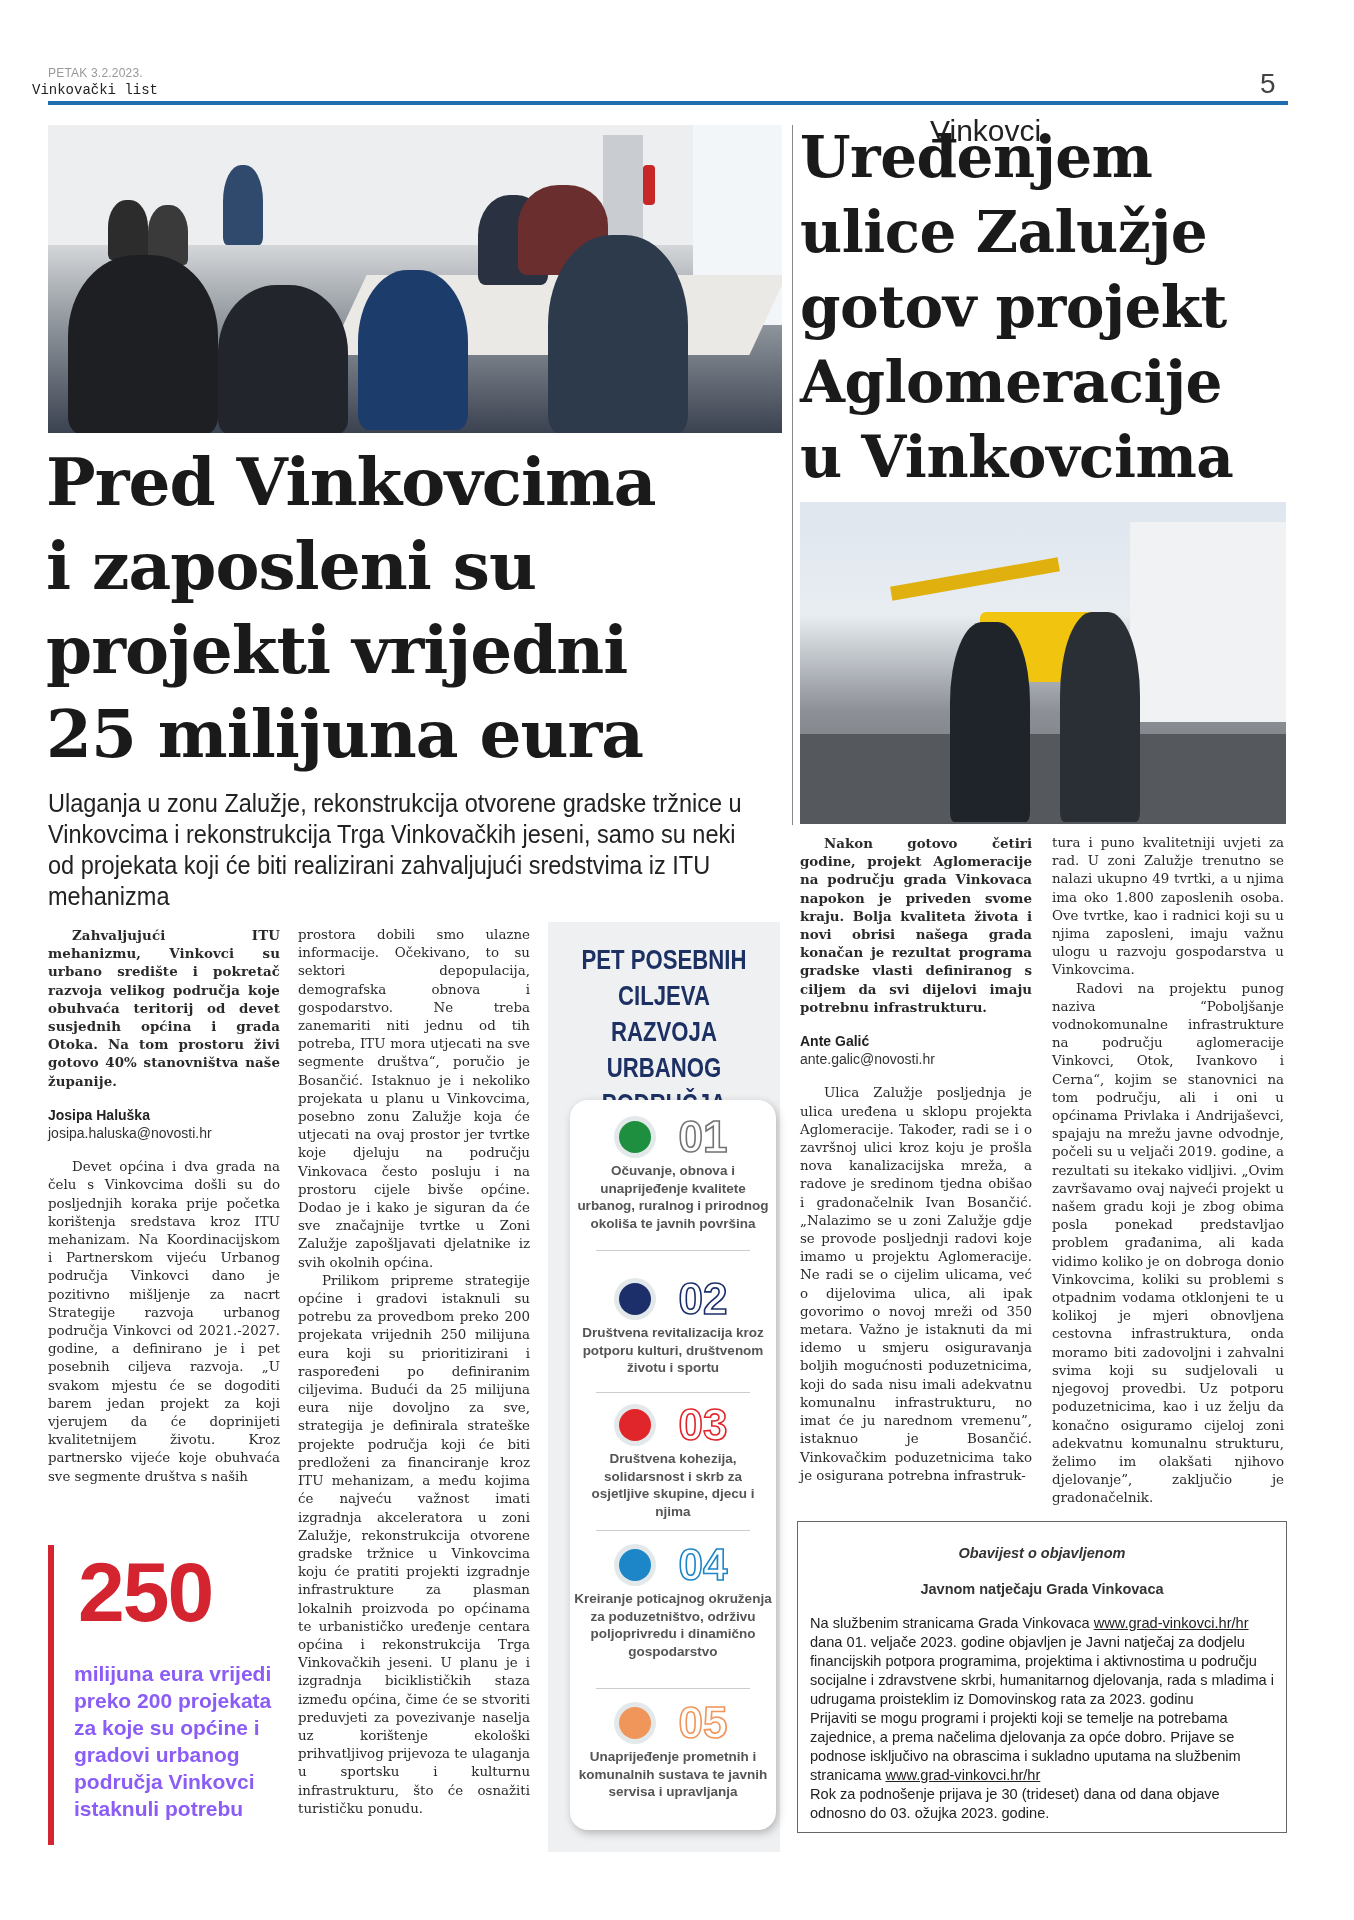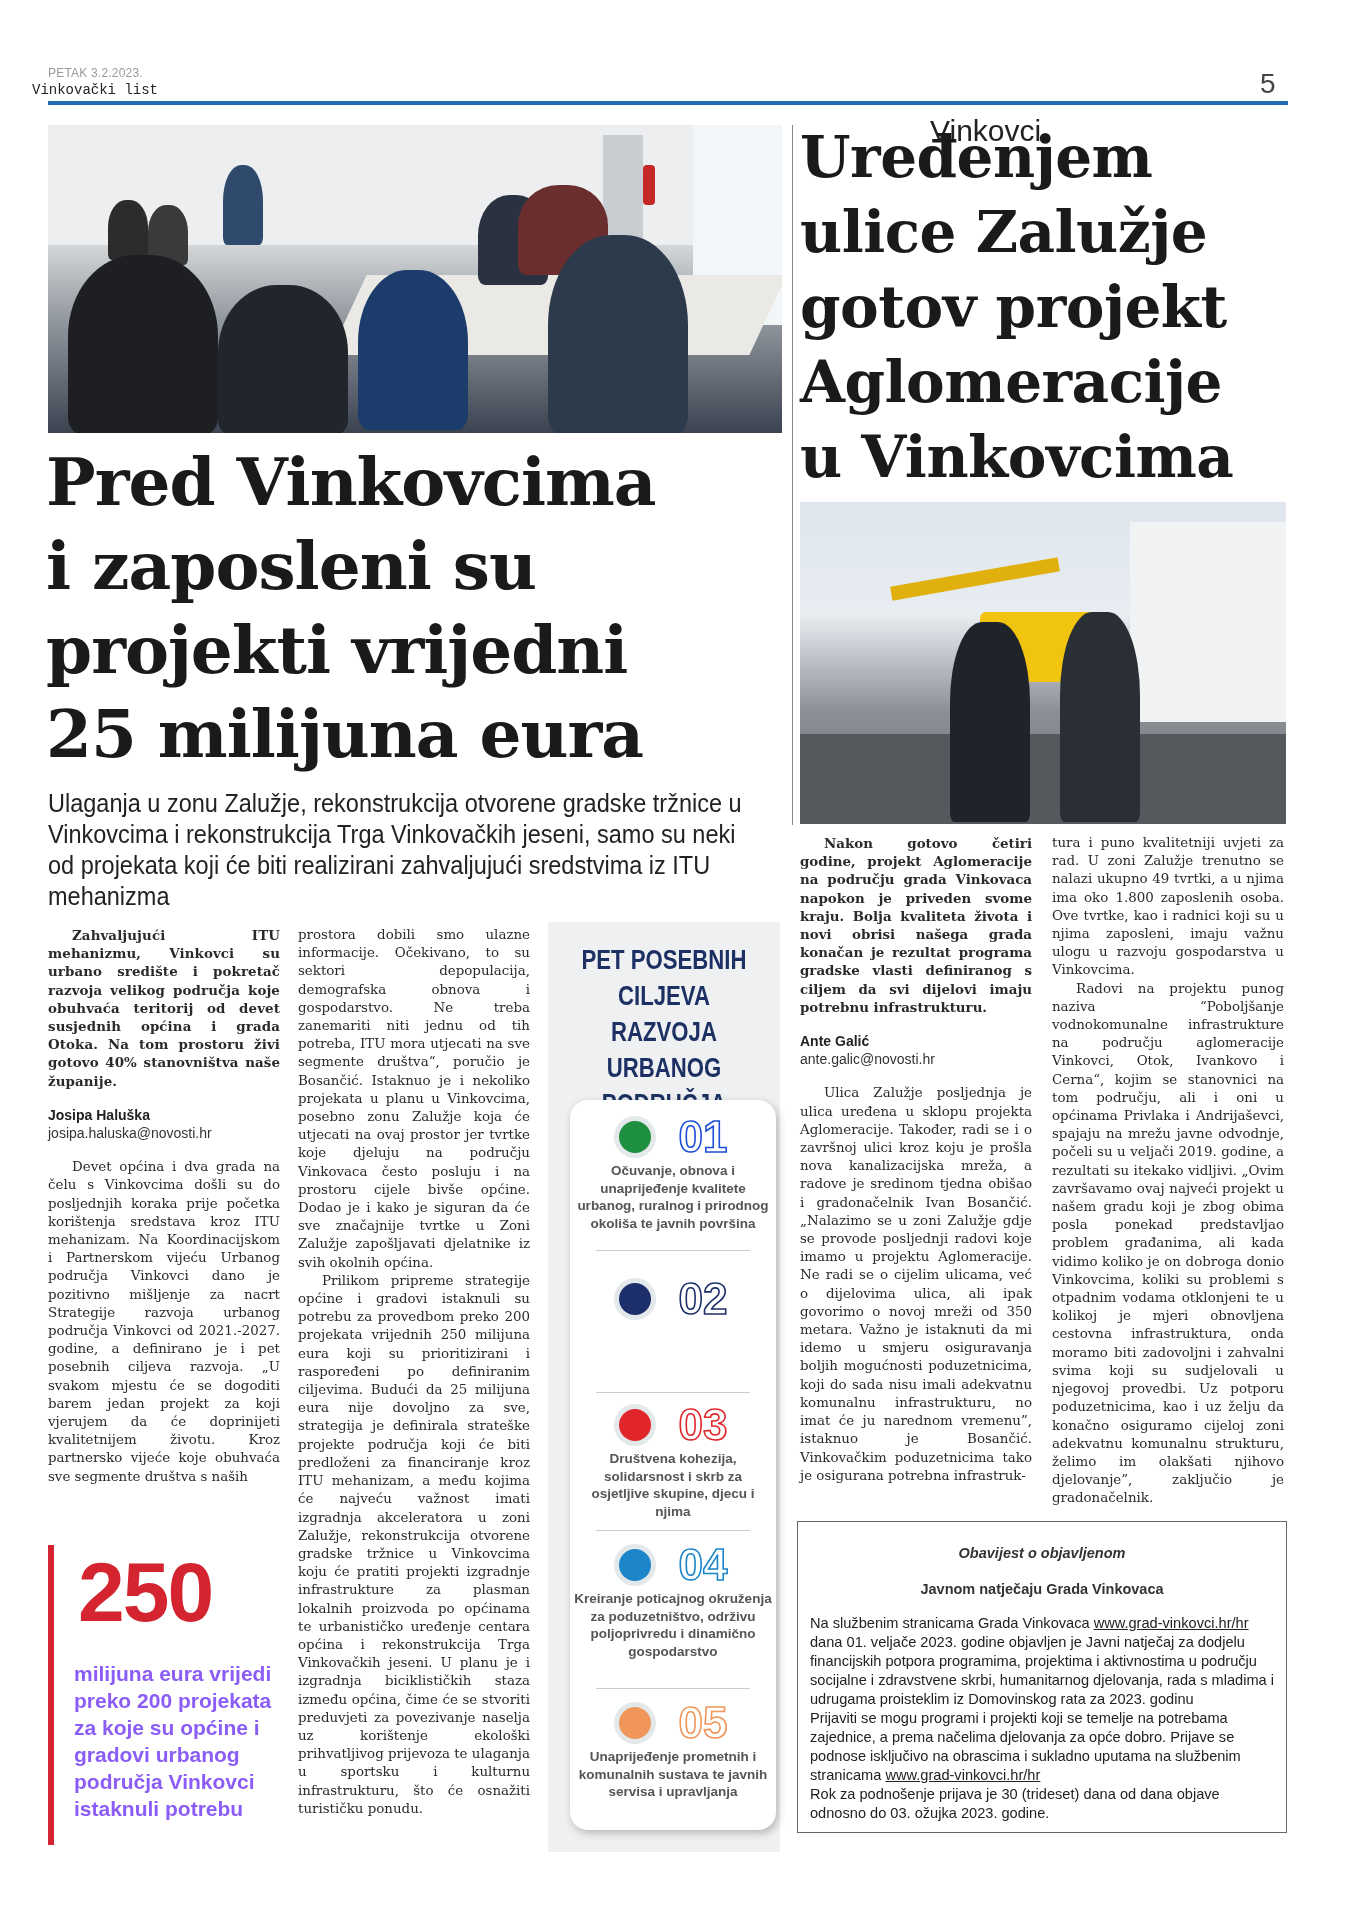--- a/index.html
+++ b/index.html
@@ -159,30 +159,31 @@
   <div class="abs fact-number">250</div>
   <div class="abs fact-text">milijuna eura vrijedi preko 200 projekata za koje su općine i gradovi urbanog područja Vinkovci istaknuli potrebu</div>
 </div>
 
 <div class="abs info">
   <div class="info-title">PET POSEBNIH CILJEVA RAZVOJA URBANOG PODRUČJA VINKOVCI</div>
   <div class="info-card">
     <div class="goal" style="top:12px;">
       <div class="goal-head">
         <span class="goal-dot" style="background: rgb(30, 143, 62);"></span>
-        <span class="goal-num" style="color: #1d4ed8; -webkit-text-fill-color: rgb(255, 255, 255);">01</span>
+        <span class="goal-num" style="color: #737373; -webkit-text-fill-color: rgb(255, 255, 255);">01</span>
       </div>
       <div class="goal-text">Očuvanje, obnova i unaprijeđenje kvalitete urbanog, ruralnog i prirodnog okoliša te javnih površina</div>
     </div>
     <div class="goal-sep" style="top:150px;"></div>
     <div class="goal" style="top:174px;">
       <div class="goal-head">
         <span class="goal-dot" style="background: rgb(28, 47, 107);"></span>
         <span class="goal-num" style="color: rgb(28, 47, 107); -webkit-text-fill-color: rgb(255, 255, 255);">02</span>
       </div>
+      <div class="goal-text">Društvena revitalizacija kroz potporu kulturi, društvenom životu i sportu</div>
     </div>
     <div class="goal-sep" style="top:292px;"></div>
     <div class="goal" style="top:300px;">
       <div class="goal-head">
         <span class="goal-dot" style="background: rgb(224, 38, 43);"></span>
         <span class="goal-num" style="color: rgb(224, 38, 43); -webkit-text-fill-color: rgb(255, 255, 255);">03</span>
       </div>
       <div class="goal-text">Društvena kohezija, solidarsnost i skrb za osjetljive skupine, djecu i njima</div>
     </div>
     <div class="goal-sep" style="top:430px;"></div>

